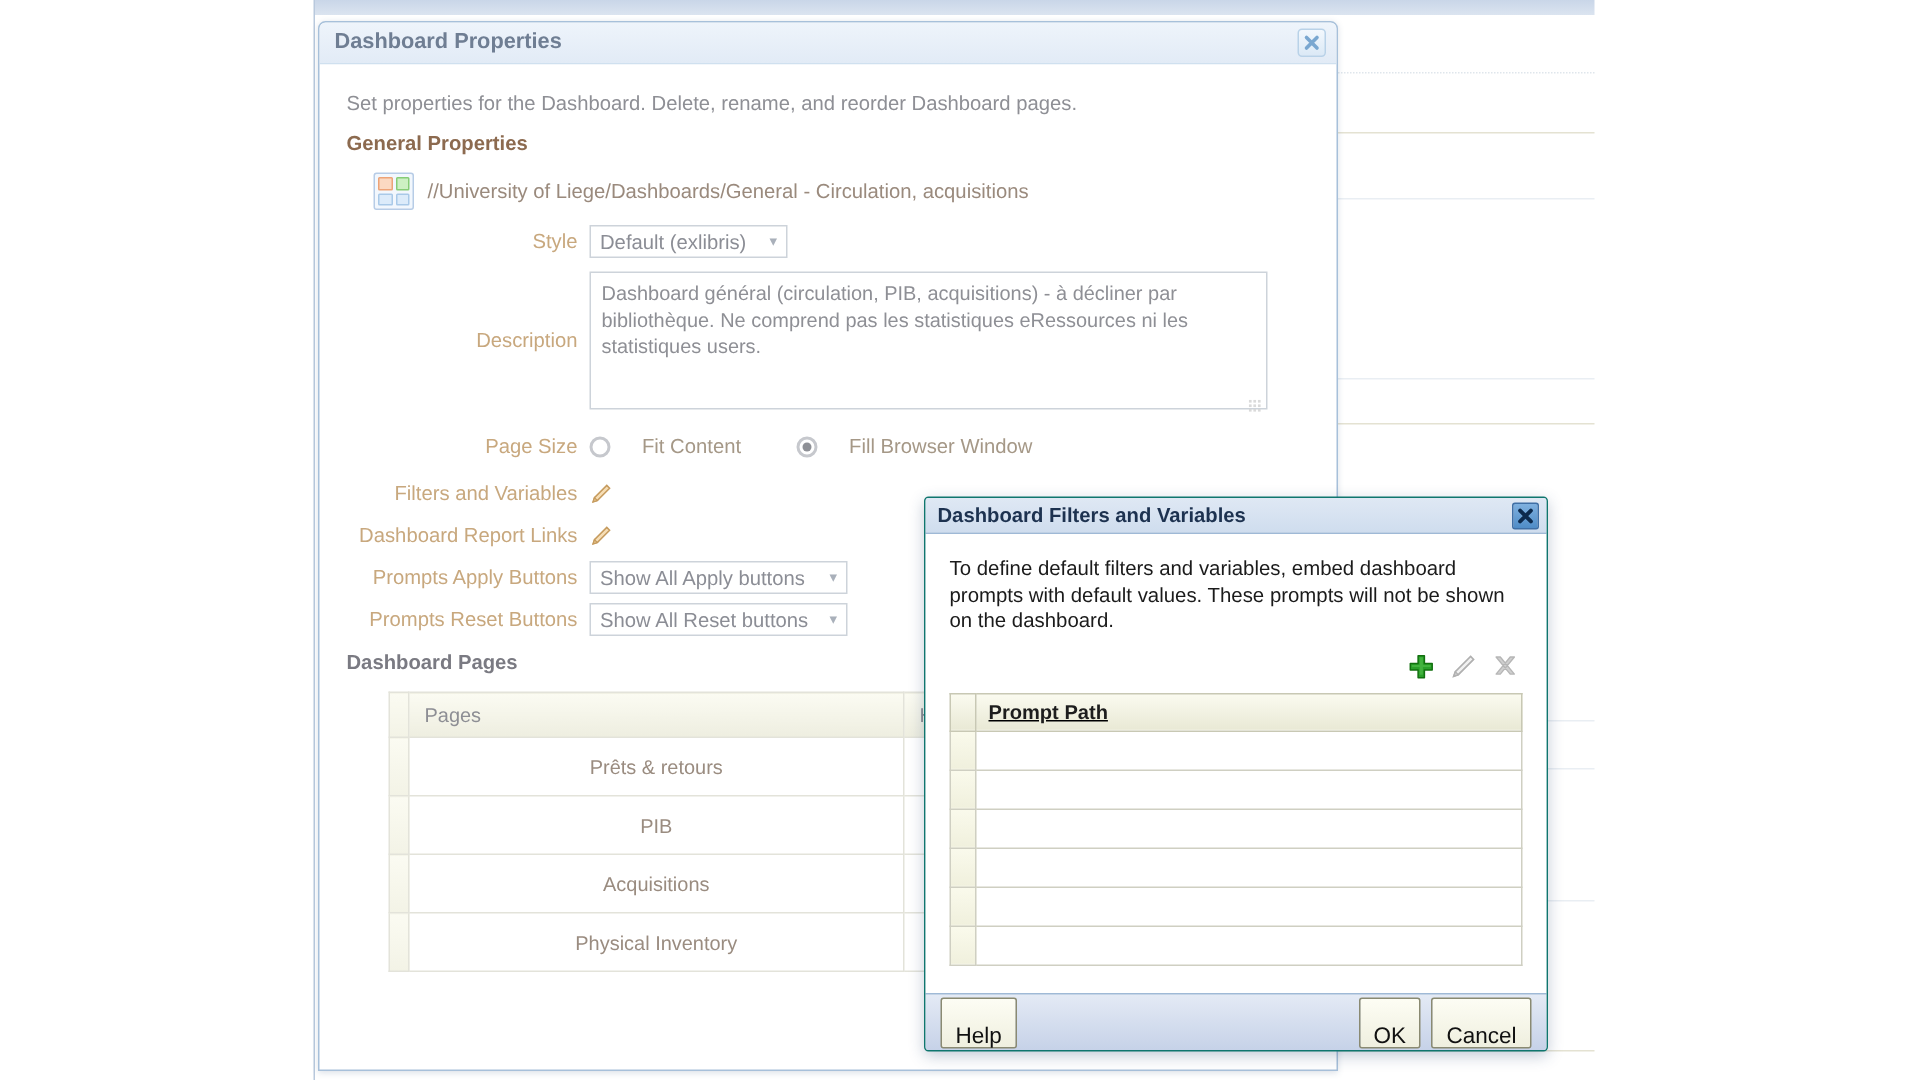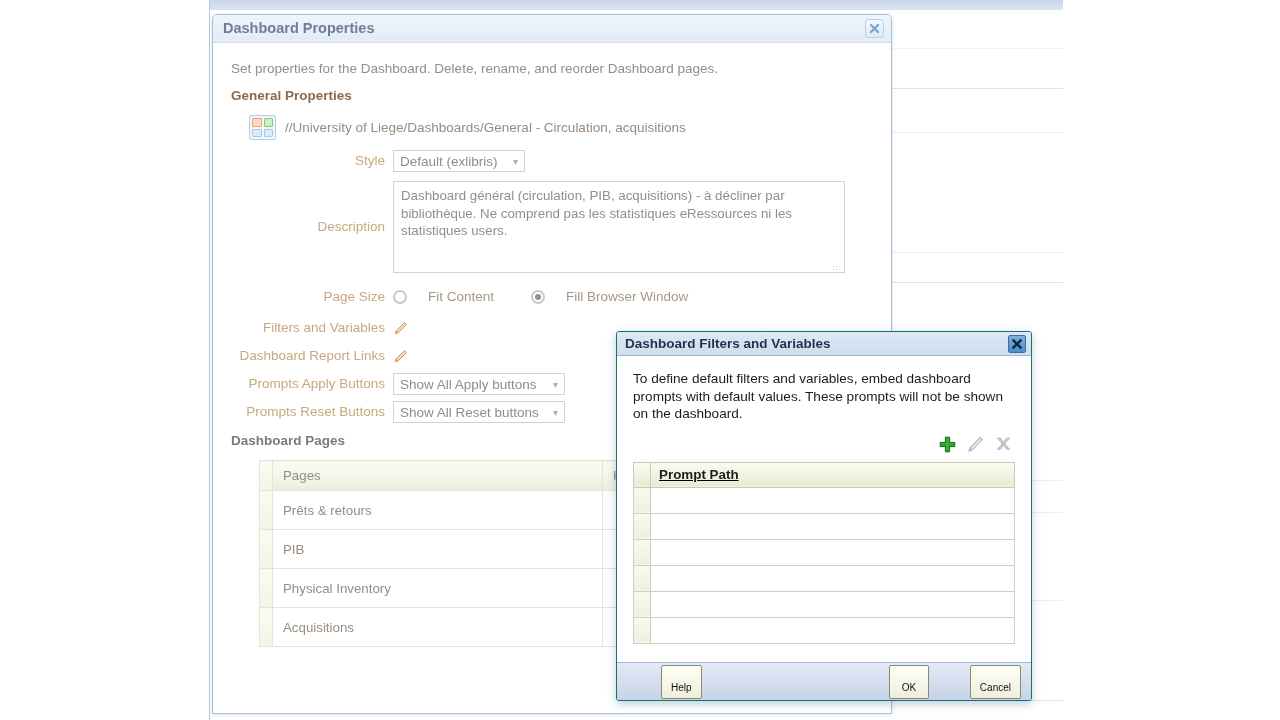--- a/index.html
+++ b/index.html
@@ -135,21 +135,21 @@
     background: #fff;
   }
   .pages-tbl th, .pages-tbl td {
     border: 1px solid #e3e3da; font-weight: normal; text-align: left;
   }
   .pages-tbl thead th {
     background: linear-gradient(#fbfbf2, #eeeee0);
     color: #8d8e94; font-size: 13.3px; padding: 2px 10px; height: 30px;
   }
   .pages-tbl .gut { width: 13px; background: linear-gradient(#fbfbf2,#f3f3e6); padding:0; }
-  .pages-tbl tbody td { padding: 10px 10px; height: 38px; color: #9a8c80; font-size: 13.3px; }
+  .pages-tbl tbody td { padding: 10px 10px; height: 38px; color: #9a8c80; font-size: 13.3px; text-align: center; }
   .pages-tbl td.hide-col { width: 96px; text-align: center; }
   .chk {
     width: 15px; height: 15px; border: 1px solid #b6b8bd; background: #fff;
     display: inline-block; cursor: pointer;
   }
 
   
   .dlg2 {
     position: absolute; left: 616px; top: 331px;
     width: 416px; height: 370px;
@@ -202,23 +202,22 @@
   .dlg2-footer {
     flex: 0 0 auto; height: 38px;
     background: linear-gradient(#e4eaf5, #c6d2e8);
     border-top: 1px solid #9fb9d6;
     display: flex; align-items: center; padding: 0 10px;
   }
   .btn {
     min-width: 40px; height: 23px; padding: 16px 9px;
     border: 1px solid #8a8a72; border-radius: 2px;
     background: linear-gradient(#fdfdf4, #efefdf);
-    color: #111; font-size: 10px; cursor: pointer;
+    color: #111; font-size: 15px; cursor: pointer;
     font-family: "Liberation Sans", sans-serif;
-    margin-left: 34px;
   }
   .spacer { flex: 1 1 auto; }
   .footer-right { display: flex; gap: 7px; }
 </style>
 </head>
 <body>
 
 <div id="stage">
 
   <div class="bg-topbar"></div>
@@ -340,26 +339,26 @@
             <td>Prêts &amp; retours</td>
             <td class="hide-col"><span class="chk"></span></td>
           </tr>
           <tr>
             <td class="gut"></td>
             <td>PIB</td>
             <td class="hide-col"><span class="chk"></span></td>
           </tr>
           <tr>
             <td class="gut"></td>
+            <td>Acquisitions</td>
+            <td class="hide-col"><span class="chk"></span></td>
+          </tr>
+          <tr>
+            <td class="gut"></td>
             <td>Physical Inventory</td>
-            <td class="hide-col"><span class="chk"></span></td>
-          </tr>
-          <tr>
-            <td class="gut"></td>
-            <td>Acquisitions</td>
             <td class="hide-col"><span class="chk"></span></td>
           </tr>
         </tbody>
       </table>
 
     </div>
   </div>
 
   <div class="dlg2">
 

